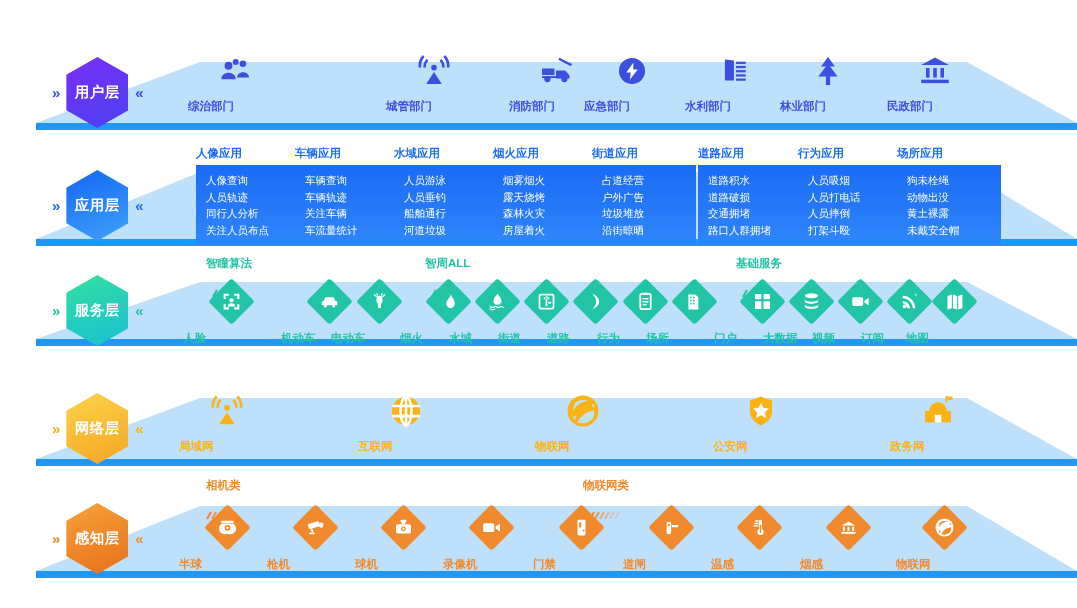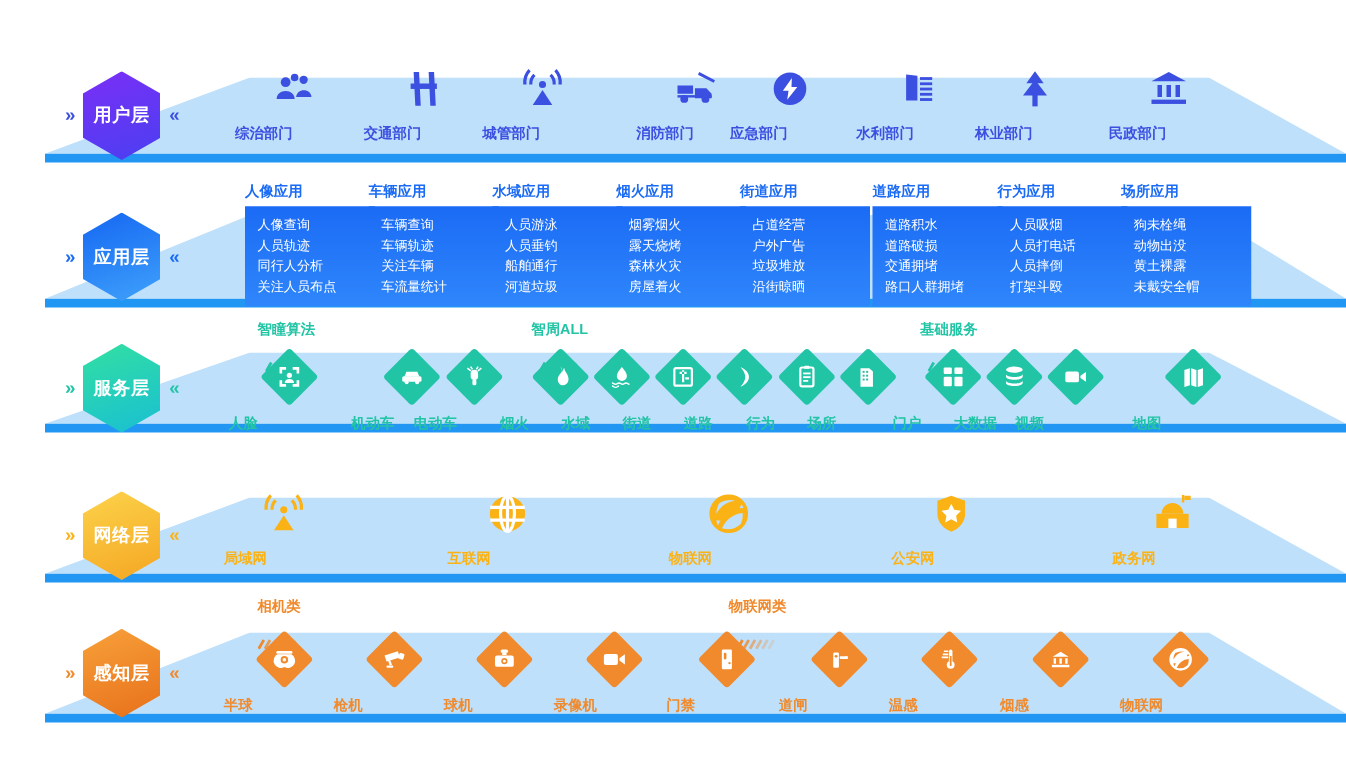--- a/index.html
+++ b/index.html
@@ -93,29 +93,20 @@
           <svg viewBox="0 0 24 24" width="36" height="36" fill="#3b4fe0">
             <circle cx="7" cy="8.5" r="2.6"></circle>
             <circle cx="16.6" cy="7.2" r="2.2"></circle>
             <circle cx="11.8" cy="6" r="2"></circle>
             <path d="M2.2 17.5c0-2.7 2.2-4.3 4.8-4.3s4.8 1.6 4.8 4.3z"></path>
             <path d="M12.6 16.4c.2-2.2 2-3.6 4.1-3.6 2.2 0 3.9 1.4 4.1 3.6z"></path>
           </svg>
         </div>
         <div class="cap" style="color:#3b4fe0">综治部门</div>
       </div>
-      <div class="node" style="left: 291px; top: 22px;">
-        <div class="glyph" style="color:#3b4fe0">
-          <svg viewBox="0 0 24 24" width="36" height="36" fill="#3b4fe0">
-            <path d="M6.6 3h2.9l.9 18H7.5zM14.6 3h2.9l.9 18h-2.9z"></path>
-            <rect x="5" y="9.2" width="14" height="2.9"></rect>
-          </svg>
-        </div>
-        <div class="cap" style="color:#3b4fe0">交通部门</div>
-      </div>
       <div class="node" style="left: 386px; top: 22px;">
         <div class="glyph" style="color:#3b4fe0">
           <svg viewBox="0 0 24 24" width="36" height="36" fill="#3b4fe0">
             <path d="M12 7.8a1.9 1.9 0 1 0 0 3.8 1.9 1.9 0 0 0 0-3.8z"></path>
             <path d="M8.3 5.2 7.1 4A7.4 7.4 0 0 0 4.9 9.7h1.7a5.7 5.7 0 0 1 1.7-4.5zM15.7 5.2 16.9 4a7.4 7.4 0 0 1 2.2 5.7h-1.7a5.7 5.7 0 0 0-1.7-4.5z"></path>
             <path d="M5.7 2.6 4.5 1.4A10.6 10.6 0 0 0 1.7 9.7h1.8a8.8 8.8 0 0 1 2.2-7.1zM18.3 2.6l1.2-1.2A10.6 10.6 0 0 1 22.3 9.7h-1.8a8.8 8.8 0 0 0-2.2-7.1z"></path>
             <path d="M12 12.6 6.8 20.6h10.4z"></path>
           </svg>
         </div>
         <div class="cap" style="color:#3b4fe0">城管部门</div>
@@ -566,20 +557,35 @@
             <span style="display:flex;color:#fff">
               <svg viewBox="0 0 24 24" width="21" height="21" fill="#ffffff">
                 <rect x="2.6" y="7" width="12.4" height="10" rx="1.8"></rect>
                 <path d="M16.4 11 21.4 7.6v8.8L16.4 13z"></path>
               </svg>
             </span>
           </div>
         </div>
         <div class="cap" style="color:#22c4a6">视频</div>
       </div>
+      <div class="node" style="left: 861px; top: 22px;">
+        <div class="dia-wrap">
+          <div class="dia" style="background:#22c4a6">
+            <span style="display:flex;color:#fff">
+              <svg viewBox="0 0 24 24" width="21" height="21" fill="#ffffff">
+                <circle cx="6.4" cy="17.6" r="2.2"></circle>
+                <path d="M4.2 11.6c4.6 0 8.4 3.6 8.4 8.2h-3c0-3-2.4-5.4-5.4-5.4z"></path>
+                <path d="M4.2 5.4c8 0 14.4 6.4 14.4 14.4h-3c0-6.3-5.1-11.4-11.4-11.4z"></path>
+                <path d="M17.6 2.6l1.6 1.6 1.6-1.6-1.6 3.4z"></path>
+              </svg>
+            </span>
+          </div>
+        </div>
+        <div class="cap" style="color:#22c4a6">订阅</div>
+      </div>
       <div class="node" style="left: 906px; top: 22px;">
         <div class="dia-wrap">
           <div class="dia" style="background:#22c4a6">
             <span style="display:flex;color:#fff">
               <svg viewBox="0 0 24 24" width="21" height="21" fill="#ffffff">
                 <path d="M4 5.6 9 4v15.6l-5 1.6z"></path>
                 <path d="M10.2 4 15 5.6v15.6l-4.8-1.6z"></path>
                 <path d="M16.2 5.6 21 4v15.6l-4.8 1.6z"></path>
               </svg>
             </span>

